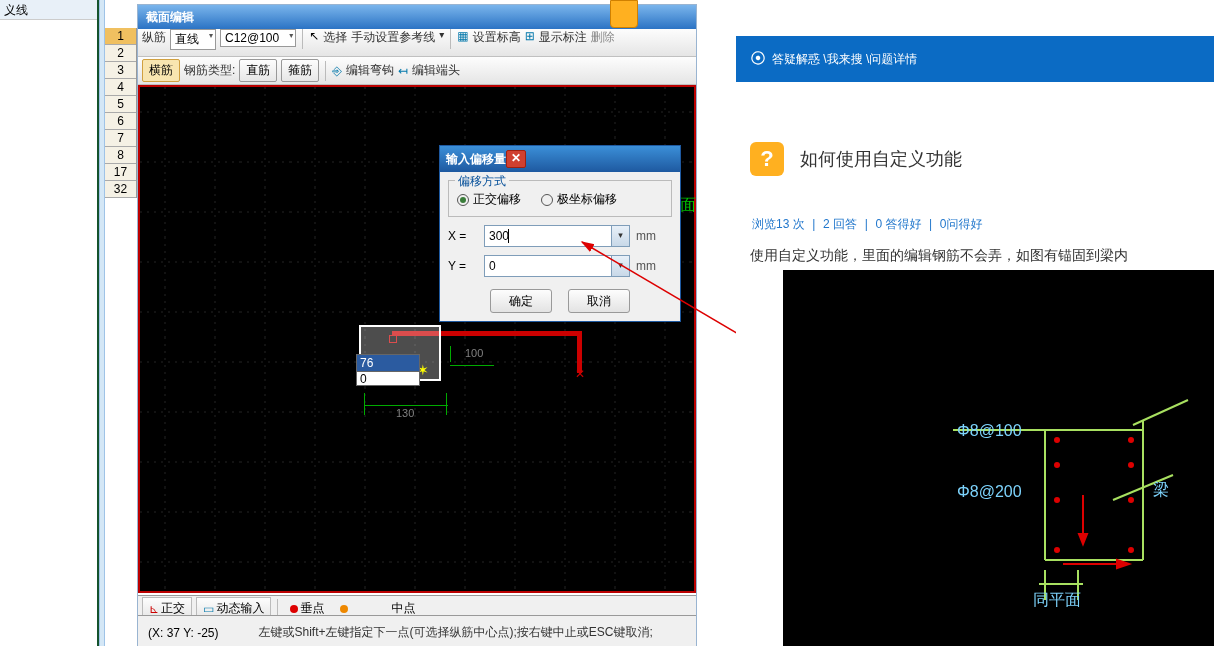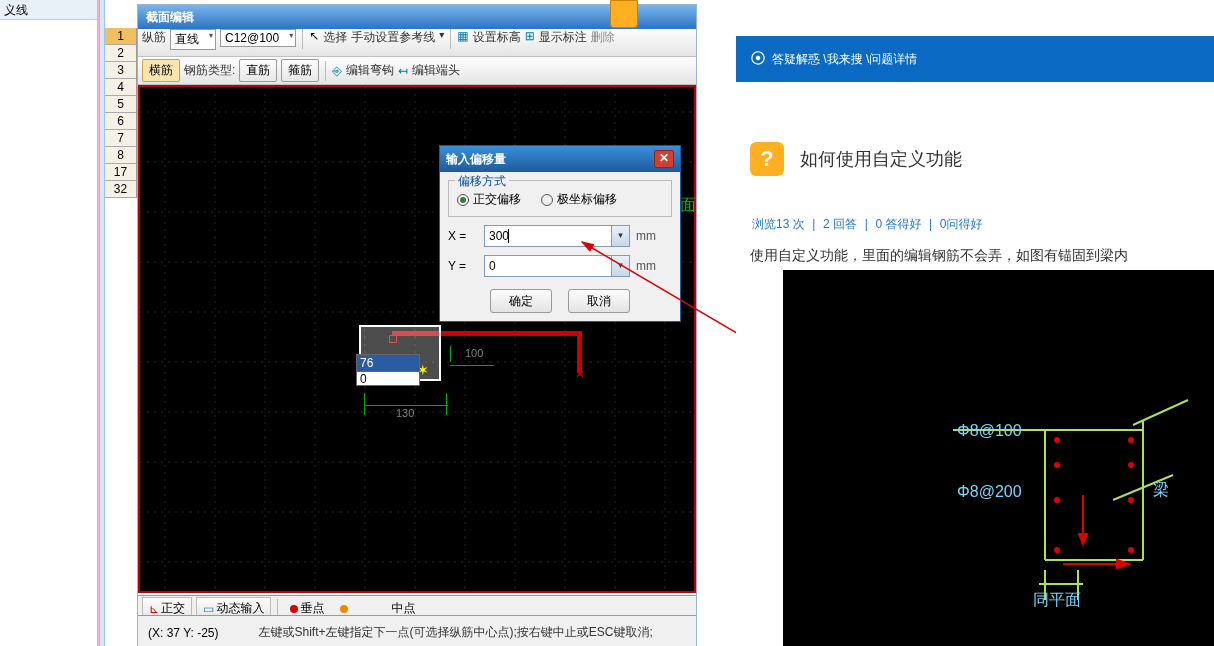--- a/index.html
+++ b/index.html
@@ -1,18 +1,18 @@
 <!DOCTYPE html>
 <html><head>
   <meta charset="utf-8">
   <style>
     * { margin: 0; padding: 0; box-sizing: border-box; font-family: "Microsoft YaHei", SimSun, sans-serif; font-size: 12px; }
     body { width: 1214px; height: 646px; background: #fff; overflow: hidden; position: relative; }
     
-    .left-panel { position: absolute; left: 0; top: 0; width: 99px; height: 646px; background: #fff; border-right: 2px solid #f9a8d4; }
+    .left-panel { position: absolute; left: 0; top: 0; width: 99px; height: 646px; background: #fff; border-right: 2px solid #14532d; }
     .left-panel-header { height: 20px; background: #e8f0f8; border-bottom: 1px solid #ccc; padding-left: 4px; line-height: 20px; }
     .left-list { padding-top: 2px; }
     .left-item { padding: 2px 6px; color: #000; cursor: pointer; white-space: nowrap; }
     .left-item.selected { background: #1e6fd6; color: #fff; }
     
     .vert-grip { position: absolute; left: 99px; top: 0; width: 6px; height: 646px; background: #d4e7f6; border-left: 1px solid #9fc3e7; border-right: 1px solid #9fc3e7; }
     
     .row-numbers { position: absolute; left: 105px; top: 28px; width: 32px; background: #f5f1e5; border-right: 1px solid #999; }
     .row-num { height: 17px; line-height: 17px; text-align: center; border-bottom: 1px solid #aaa; color: #000; }
     .row-num.active { background: #f0c060; }
@@ -46,21 +46,21 @@
     .status-bar { position: absolute; bottom: 28px; left: 0; width: 558px; height: 26px; background: #f0f0f0; border-top: 1px solid #999; display: flex; align-items: center; padding: 0 4px; gap: 4px; }
     .status-bar2 { position: absolute; bottom: 0; left: 0; width: 558px; height: 34px; background: #f0f0f0; border-top: 1px solid #999; display: flex; align-items: center; padding: 0 4px; gap: 10px; }
     .sb-btn { padding: 2px 6px; background: linear-gradient(#fdfdfd, #e5e5e5); border: 1px solid #bbb; display: flex; align-items: center; gap: 2px; }
     .sb-btn .dot { width: 8px; height: 8px; border-radius: 50%; }
     .sb-btn .dot-r { background: #d00; }
     .sb-btn .dot-o { background: #e80; }
     .sb-coords { color: #000; padding-left: 6px; }
     .sb-hint { color: #333; }
     
     .dialog { position: absolute; left: 438px; top: 140px; width: 242px; background: #f0f0f0; border: 1px solid #1e59a0; box-shadow: 2px 2px 6px rgba(0,0,0,0.3); }
-    .dlg-title { height: 26px; background: linear-gradient(#3b8fd8, #1e59a0); color: #fff; padding: 0 6px; line-height: 26px; font-weight: bold; display: flex; justify-content: space-between; align-items: center; }
+    .dlg-title { height: 26px; background: linear-gradient(#3b8fd8, #1e59a0); color: #fff; padding: 0 6px; line-height: 26px; font-weight: bold; display: flex; justify-content: flex-start; align-items: center; }
     .dlg-close { width: 20px; height: 18px; background: #d04030; border: 1px solid #a02010; border-radius: 2px; text-align: center; line-height: 15px; color: #fff; cursor: pointer; }
     .dlg-body { padding: 8px; }
     .fieldset { border: 1px solid #bbb; padding: 6px 8px 8px; position: relative; }
     .fieldset-title { position: absolute; top: -8px; left: 6px; background: #f0f0f0; padding: 0 3px; color: #07519a; }
     .radio-row { display: flex; gap: 20px; margin-top: 4px; }
     .radio-item { display: flex; align-items: center; gap: 4px; }
     .radio-circle { width: 12px; height: 12px; border: 1px solid #555; border-radius: 50%; display: flex; align-items: center; justify-content: center; }
     .radio-circle.checked::after { content: ''; width: 6px; height: 6px; background: #3a7d3a; border-radius: 50%; }
     .input-row { display: flex; align-items: center; gap: 6px; margin-top: 8px; }
     .input-row label { width: 30px; }

